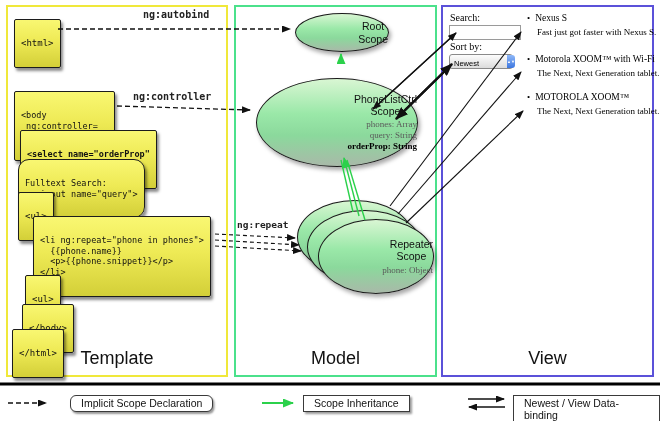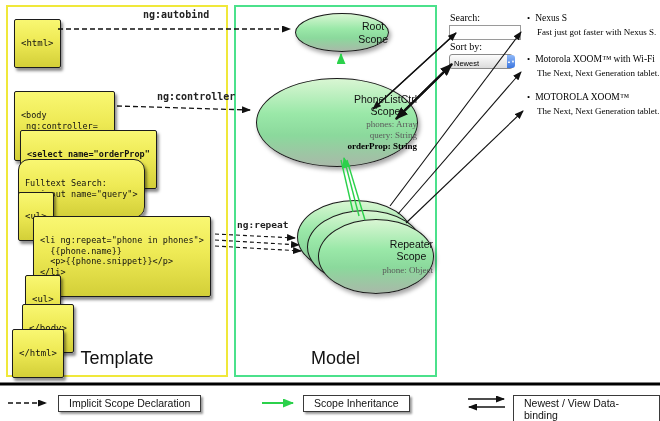--- a/index.html
+++ b/index.html
@@ -52,40 +52,43 @@
 <body>
 
 <div id="stage">
 
   <div class="col" style="left:6px;width:218px;border-color:#f0e83a;">
     <div class="col-label">Template</div>
   </div>
   <div class="col" style="left:234px;width:199px;border-color:#4be18b;">
     <div class="col-label">Model</div>
   </div>
+  <div class="col" style="left:441px;width:209px;border-color:#5b51d9;">
+    <div class="col-label">View</div>
+  </div>
 
   <div class="code-box" style="left:14px;top:19px;font-size:9px;">&lt;html&gt;</div>
   <div class="code-box" style="left:14px;top:91px;">&lt;body
  ng:controller=
  "PhoneListCtrl"&gt;</div>
   <div class="code-box bold" style="left:20px;top:130px;">&lt;select name="orderProp"
   ...&gt;</div>
   <div class="code-box" style="left:18px;top:159px;border-radius:11px;">Fulltext Search:
   &lt;input name="query"&gt;</div>
   <div class="code-box" style="left:18px;top:192px;font-size:9px;">&lt;ul&gt;</div>
   <div class="code-box" style="left:33px;top:216px;">&lt;li ng:repeat="phone in phones"&gt;
   {{phone.name}}
   &lt;p&gt;{{phone.snippet}}&lt;/p&gt;
 &lt;/li&gt;</div>
   <div class="code-box" style="left:25px;top:275px;font-size:9px;">&lt;ul&gt;</div>
   <div class="code-box" style="left:22px;top:304px;font-size:9px;">&lt;/body&gt;</div>
   <div class="code-box" style="left:12px;top:329px;font-size:9px;">&lt;/html&gt;</div>
 
   <div class="mono-label" style="left:143px;top:9px;">ng:autobind</div>
-  <div class="mono-label" style="left:133px;top:91px;margin-left:24px;">ng:controller</div>
+  <div class="mono-label" style="left:133px;top:91px;">ng:controller</div>
   <div class="mono-label" style="left:237px;top:219px;font-size:9.5px;">ng:repeat</div>
 
   <div class="ellipse" style="left:295px;top:13px;width:92px;height:37px;z-index:5;">
     <div class="ttl" style="white-space:pre;">Root
 Scope</div>
   </div>
 
   <div class="ellipse" style="left:256px;top:78px;width:160px;height:87px;z-index:5;">
     <div class="ttl" style="white-space:pre;">PhoneListCtrl
 Scope</div>
@@ -125,21 +128,21 @@
     <div class="vi-desc">The Next, Next Generation tablet.</div>
   </div>
   <div class="view-item serif" style="left:527px;top:92px;">
     <div class="vi-row">
       <span class="vi-bullet">•</span>
       <span class="vi-title">MOTOROLA XOOM™</span>
     </div>
     <div class="vi-desc">The Next, Next Generation tablet.</div>
   </div>
 
-  <div class="legend-box" style="left:58px;top:395px;">Implicit Scope Declaration</div>
+  <div class="legend-box" style="left:70px;top:395px;border-radius:6px;">Implicit Scope Declaration</div>
   <div class="legend-box" style="left:303px;top:395px;">Scope Inheritance</div>
   <div class="legend-box" style="left:513px;top:395px;">Newest / View Data-binding</div>
 
   <svg class="overlay" width="660" height="421">
     <defs>
       <marker id="ah" markerUnits="userSpaceOnUse" markerWidth="9" markerHeight="7" refX="8" refY="3.5" orient="auto">
         <path d="M0,0 L9,3.5 L0,7 z" fill="#111"></path>
       </marker>
       <marker id="ahBig" markerUnits="userSpaceOnUse" markerWidth="13" markerHeight="10" refX="12" refY="5" orient="auto">
         <path d="M0,0 L13,5 L0,10 z" fill="#111"></path>

